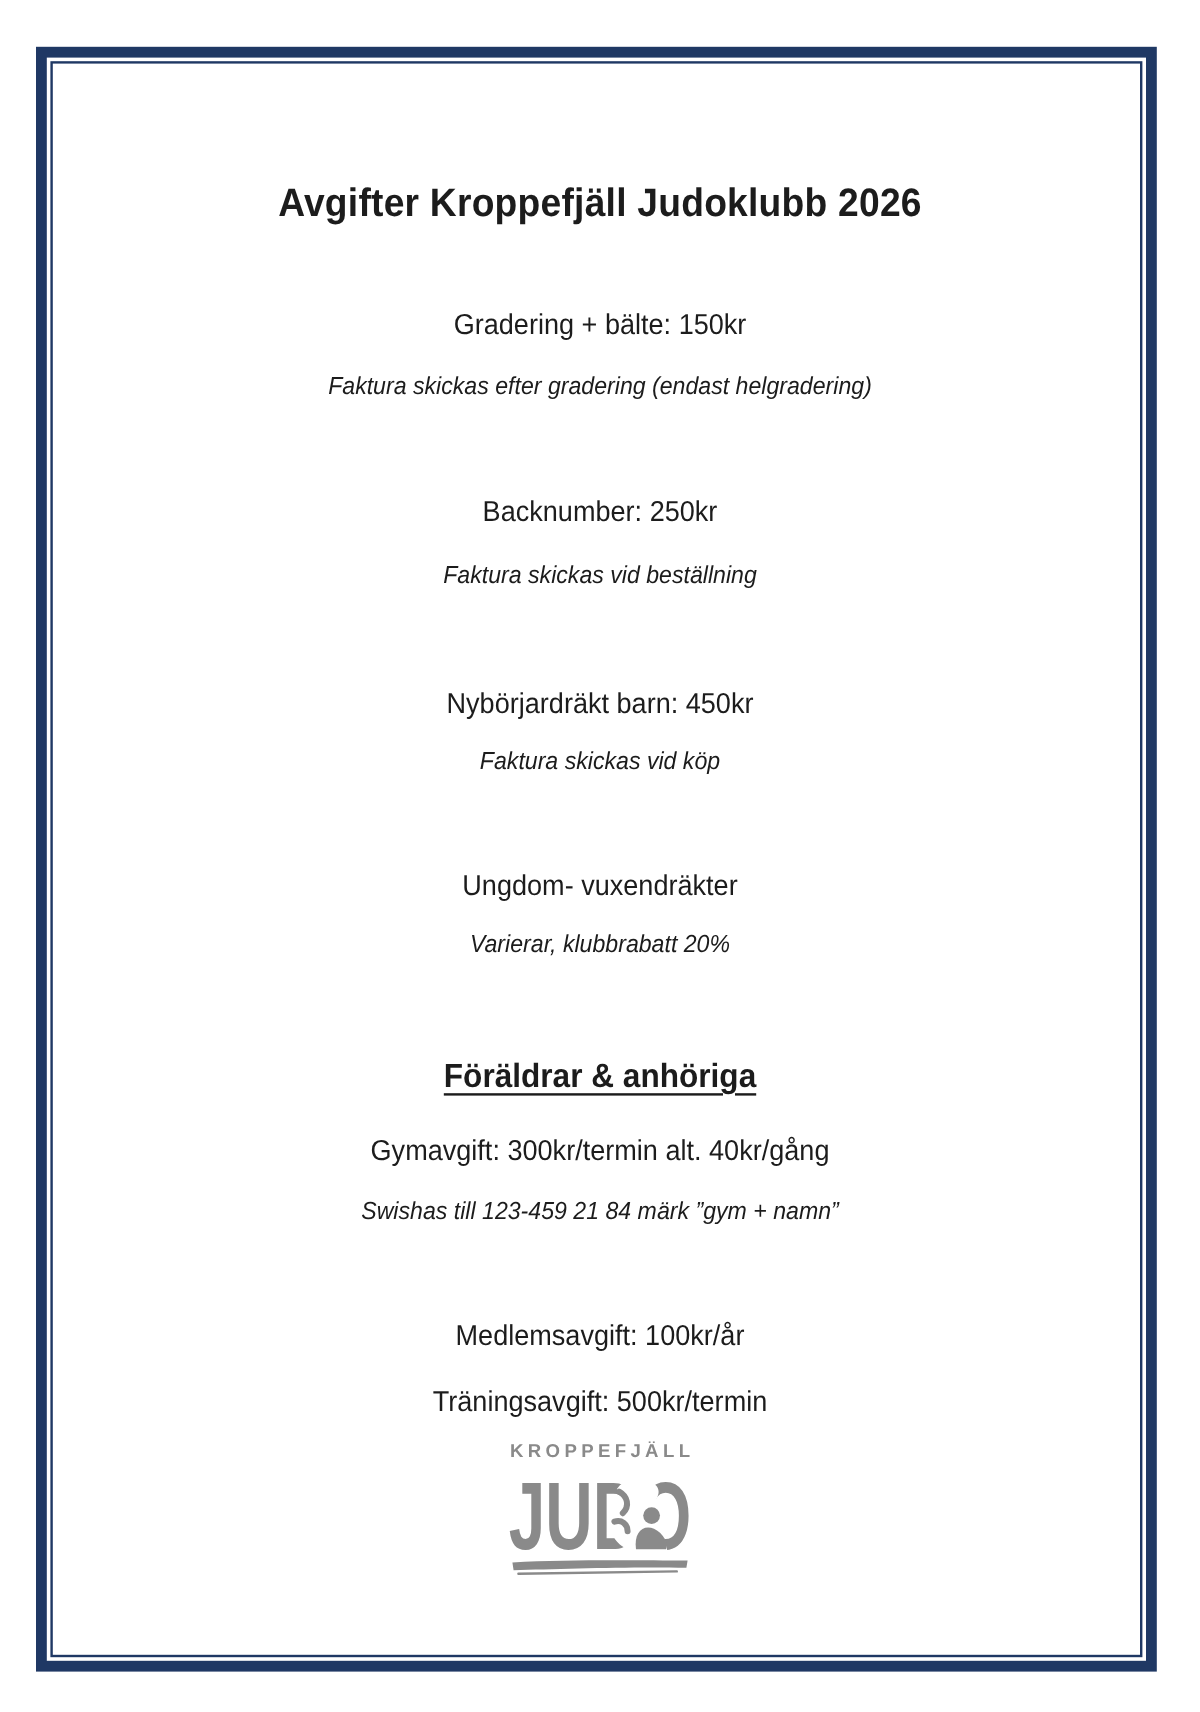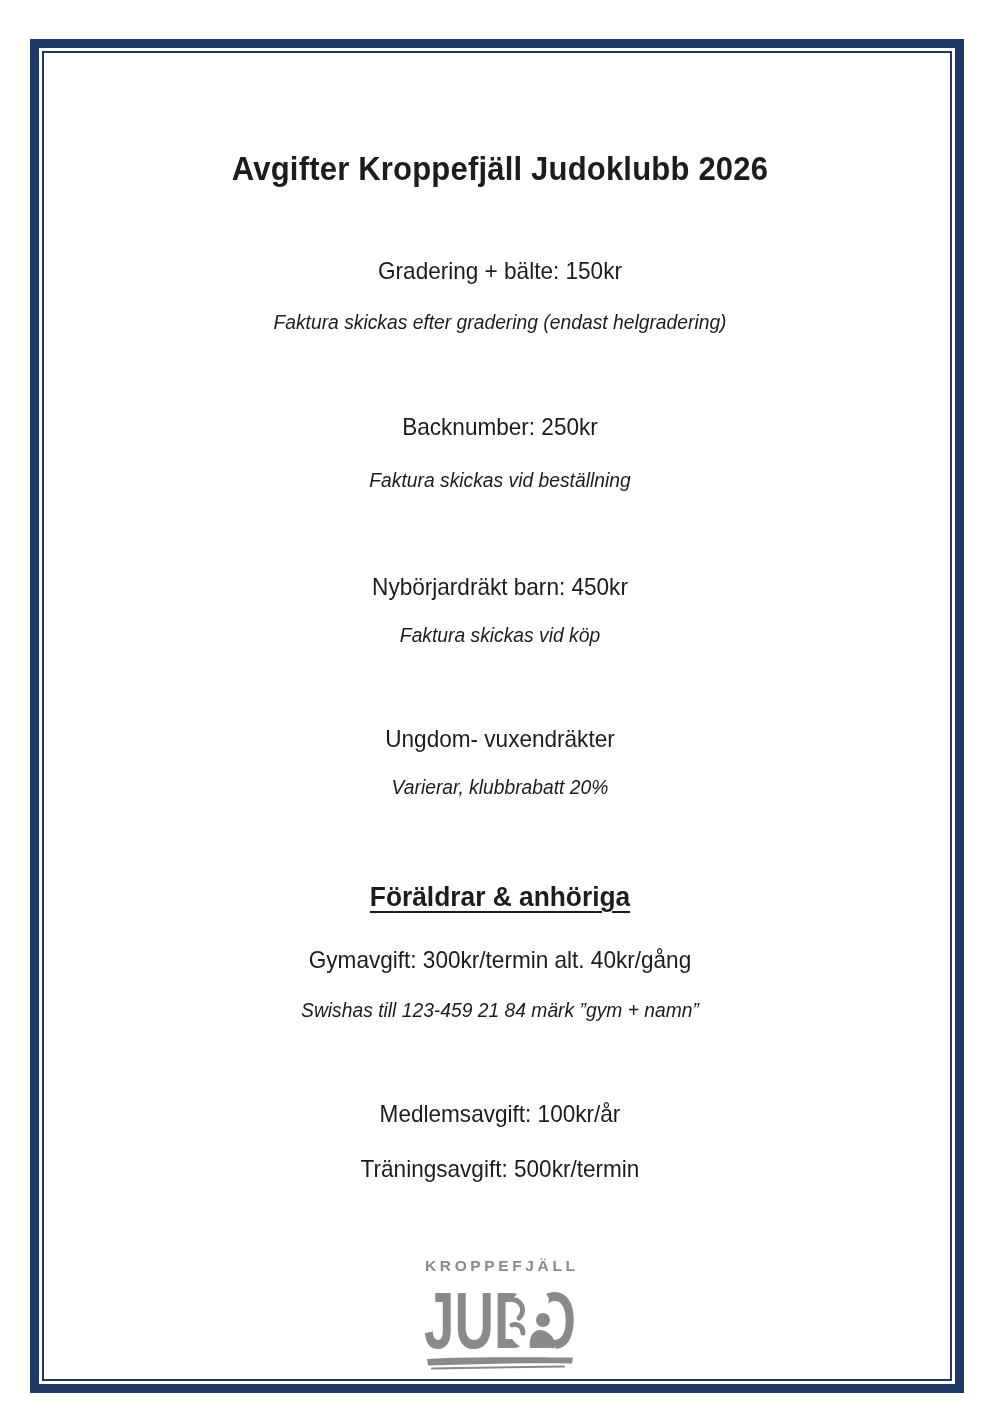--- a/index.html
+++ b/index.html
@@ -59,21 +59,21 @@
   .subheading {
     font-size: 28px;
     font-weight: 700;
     text-decoration: underline;
     text-underline-offset: 5px;
     text-decoration-thickness: 2px;
   }
   .logo {
     position: absolute;
     left: calc(50% - 88px);
-    top: 1258px;
+    top: 1201px;
     width: 176px;
     height: 122px;
     color: var(--logo);
   }
   .logo svg { width: 100%; height: 100%; display: block; }
 </style>
 </head>
 <body>
 
 <div class="frame-outer">

